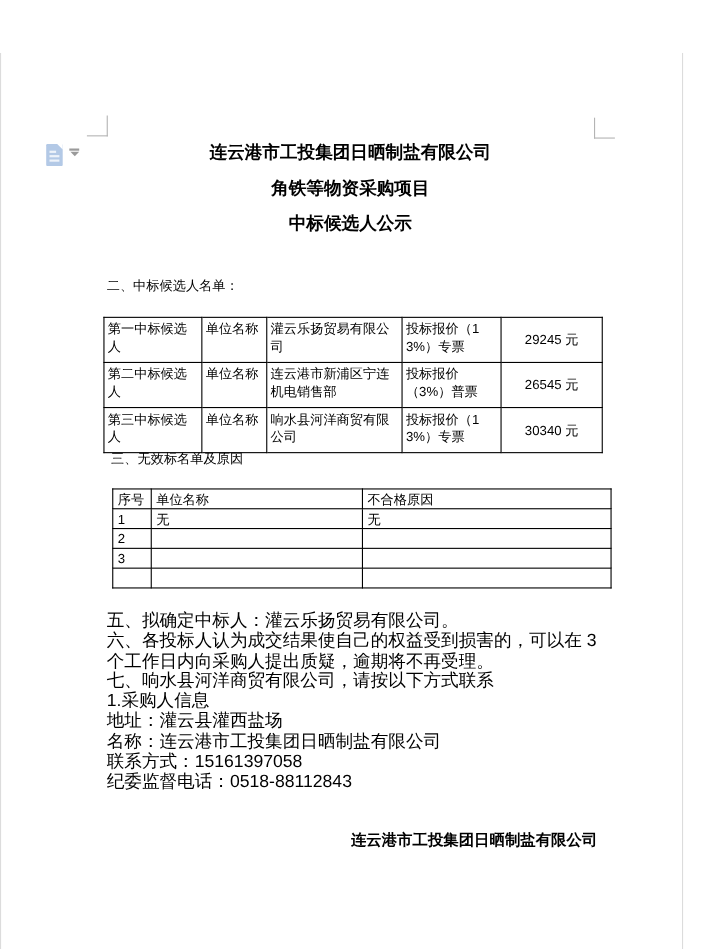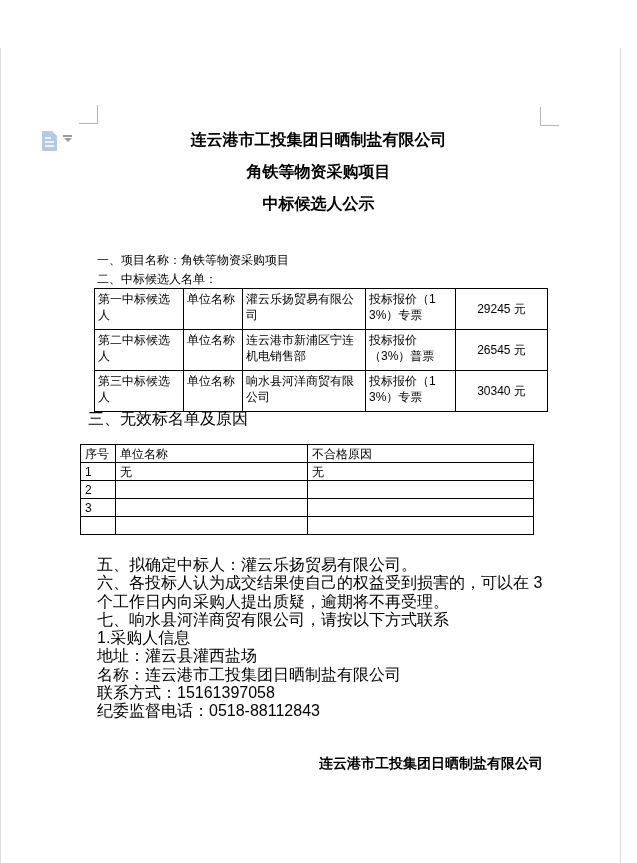--- a/index.html
+++ b/index.html
@@ -34,23 +34,23 @@
   .intro-block{position:absolute;left:97px;top:203px;width:446px;font-size:12px;line-height:18.5px;}
 
   table{border-collapse:collapse;table-layout:fixed;}
   td,th{border:1px solid #000;font-size:12px;font-weight:normal;text-align:left;
         overflow:hidden;word-break:break-all;}
 
   .bid-table{position:absolute;left:94px;top:240px;width:453px;}
   .bid-table td{height:36px;padding:2px 3px;vertical-align:top;line-height:16px;}
   .bid-table td.vmid{vertical-align:middle;text-align:center;}
 
-  .sec3-title{position:absolute;left:88px;top:361px;width:446px;font-size:16px;}
+  .sec3-title{position:absolute;left:101px;top:361px;width:446px;font-size:12px;}
 
-  .invalid-table{position:absolute;left:80px;top:396px;width:453px;}
+  .invalid-table{position:absolute;left:102px;top:396px;width:453px;}
   .invalid-table td{height:15px;padding:1px 4px;vertical-align:middle;line-height:14px;}
 
   .notes-block{position:absolute;left:97px;top:508px;width:447px;font-size:16px;line-height:18.3px;}
 
   .sig-block{position:absolute;left:97px;top:706px;width:446px;text-align:right;
       font-weight:bold;font-size:14px;line-height:19px;}
 </style>
 </head>
 <body>
 
@@ -75,21 +75,20 @@
     <span class="tri"></span>
   </div>
 
   <div class="title-block">
     <div>连云港市工投集团日晒制盐有限公司</div>
     <div>角铁等物资采购项目</div>
     <div>中标候选人公示</div>
   </div>
 
   <div class="intro-block">
-    <div>一、项目名称：角铁等物资采购项目</div>
     <div>二、中标候选人名单：</div>
   </div>
 
   <table class="bid-table">
     <colgroup>
       <col style="width:89px">
         <col style="width:59px">
         <col style="width:123px">
       <col style="width:90px">
         <col style="width:92px">

